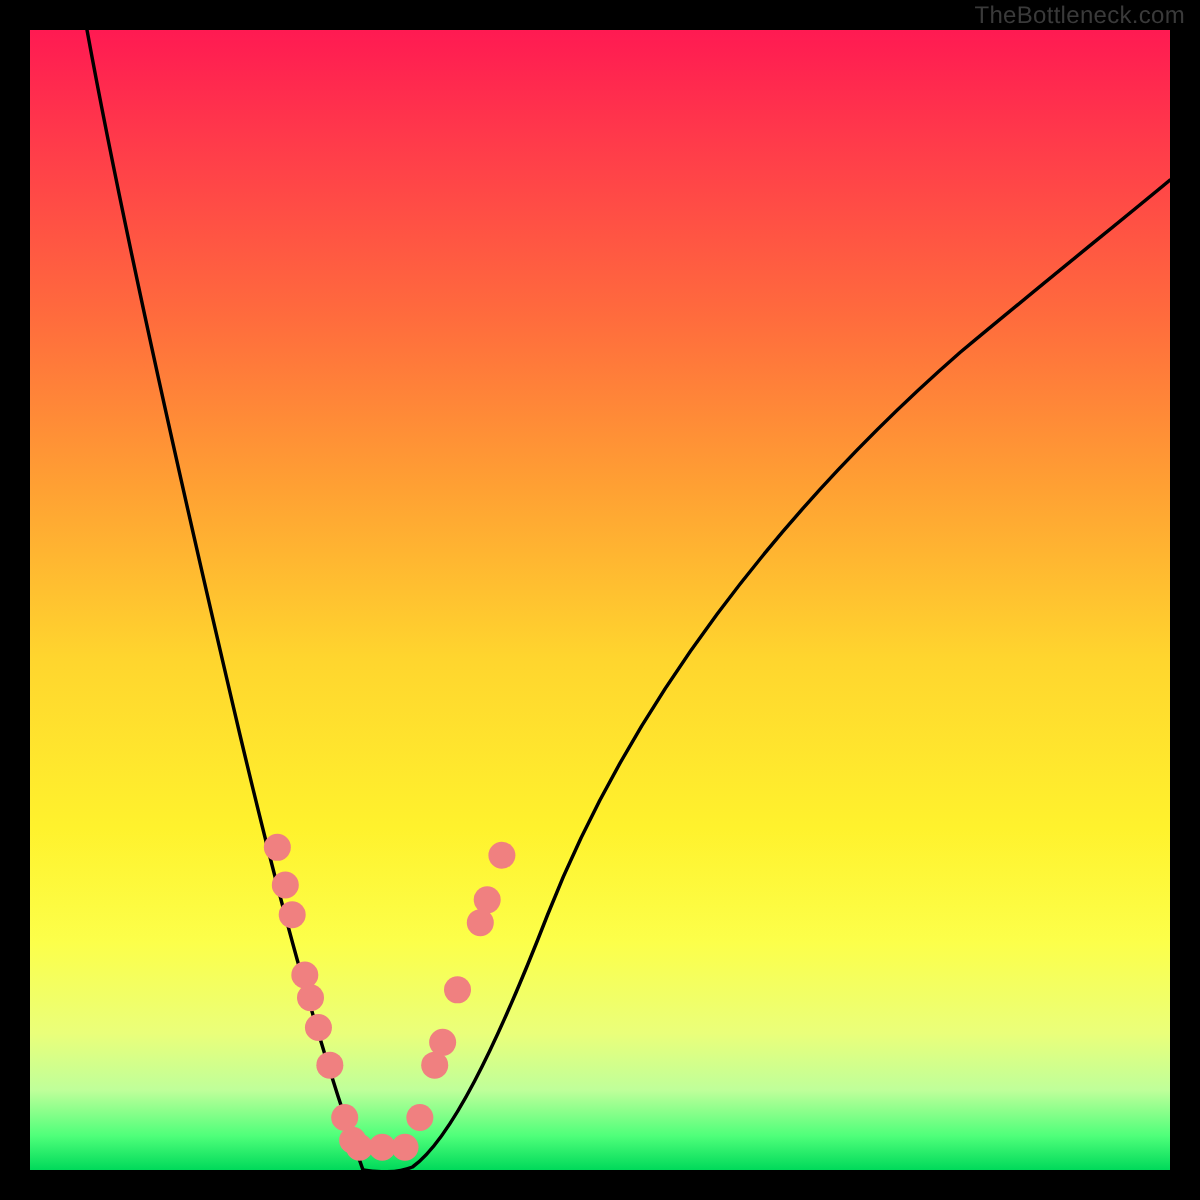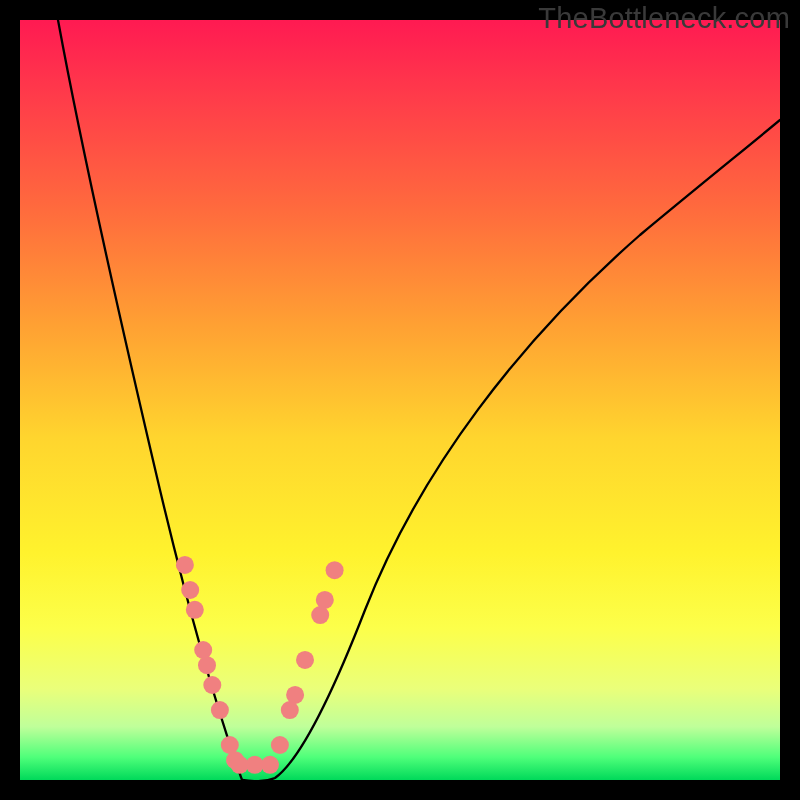--- a/index.html
+++ b/index.html
@@ -49,21 +49,21 @@
     position: absolute;
     left: 0; top: 0;
     width: 760px;
     height: 760px;
   }
   .watermark {
     position: absolute;
     top: 2px;
     right: 10px;
     color: #3a3a3a;
-    font-size: 29px;
+    font-size: 16px;
     letter-spacing: 0.2px;
     font-family: Arial, Helvetica, sans-serif;
     text-align: center;
   }
 </style>
 </head>
 <body>
 
 <div class="frame">
 

